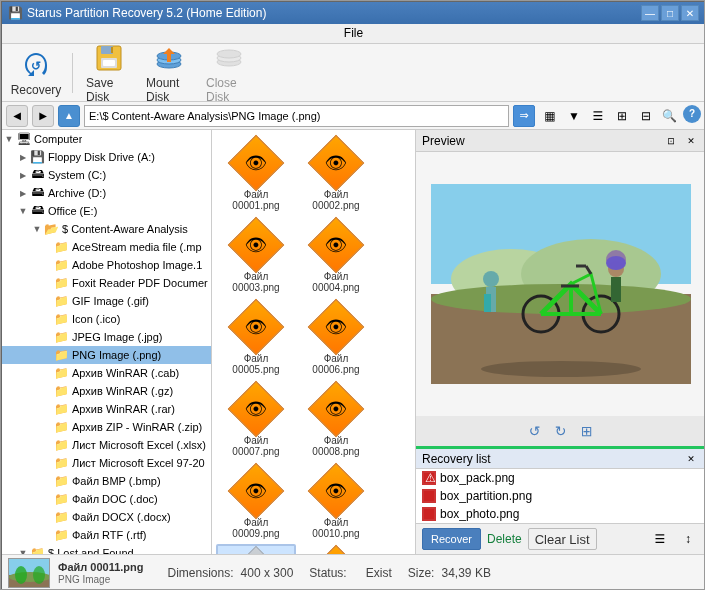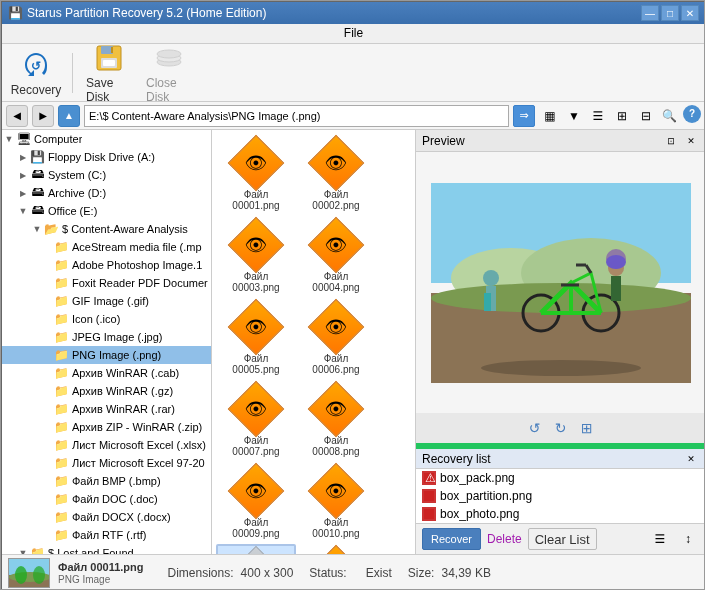--- a/index.html
+++ b/index.html
@@ -204,21 +204,21 @@
     }
     .prev-ctrl-btn {
       width: 22px; height: 22px; background: transparent; border: none;
       cursor: pointer; display: flex; align-items: center; justify-content: center;
       font-size: 14px; color: #4a7fbd;
     }
 
     
     .recovery-list {
       background: white;
-      border-top: 6px solid #22c55e;
+      border-top: 3px solid #22c55e;
     }
     .recovery-list-header {
       display: flex;
       justify-content: space-between;
       align-items: center;
       padding: 2px 6px;
       background: #e0e8f4;
       border-bottom: 1px solid #ccc;
       height: 20px;
     }
@@ -312,20 +312,31 @@
       <div class="icon-img">
         <svg width="32" height="32" viewBox="0 0 32 32">
           <rect x="4" y="4" width="24" height="24" rx="2" fill="#f0c040" stroke="#c09020" stroke-width="1"></rect>
           <rect x="8" y="4" width="12" height="8" fill="#88aacc" rx="1"></rect>
           <rect x="8" y="16" width="16" height="10" fill="#ddd" rx="1"></rect>
           <rect x="10" y="18" width="12" height="6" fill="white" rx="1"></rect>
           <rect x="18" y="5" width="2" height="6" fill="#c09020"></rect>
         </svg>
       </div>
       <span>Save Disk</span>
+    </div>
+    <div class="tool-btn">
+      <div class="icon-img">
+        <svg width="32" height="32" viewBox="0 0 32 32">
+          <ellipse cx="16" cy="22" rx="12" ry="4" fill="#60a0d8" stroke="#4080b8" stroke-width="1"></ellipse>
+          <ellipse cx="16" cy="18" rx="12" ry="4" fill="#80c0f0" stroke="#4080b8" stroke-width="1"></ellipse>
+          <ellipse cx="16" cy="14" rx="12" ry="4" fill="#60a0d8" stroke="#4080b8" stroke-width="1"></ellipse>
+          <path d="M16 6 L22 12 L18 12 L18 20 L14 20 L14 12 L10 12 Z" fill="#f08020"></path>
+        </svg>
+      </div>
+      <span>Mount Disk</span>
     </div>
     <div class="tool-btn" style="opacity:0.5;">
       <div class="icon-img">
         <svg width="32" height="32" viewBox="0 0 32 32">
           <ellipse cx="16" cy="20" rx="12" ry="4" fill="#ccc" stroke="#aaa" stroke-width="1"></ellipse>
           <ellipse cx="16" cy="16" rx="12" ry="4" fill="#ddd" stroke="#aaa" stroke-width="1"></ellipse>
           <ellipse cx="16" cy="12" rx="12" ry="4" fill="#ccc" stroke="#aaa" stroke-width="1"></ellipse>
         </svg>
       </div>
       <span>Close Disk</span>
@@ -689,21 +700,21 @@
             <svg width="12" height="12" viewBox="0 0 12 12">
                 <rect x="1" y="1" width="10" height="10" fill="#cc2222"></rect>
               </svg>
           </div>
           <span>box_photo.png</span>
         </div>
       </div>
 
       <div class="recovery-actions">
         <button class="rec-btn">Recover</button>
-        <span style="color:#a21caf;">Delete</span>
+        <span style="color:#15803d;">Delete</span>
         <button class="rec-btn-del">Clear List</button>
         <div style="flex:1;"></div>
         <div class="small-icon-btn">☰</div>
         <div class="small-icon-btn">↕</div>
       </div>
 
     </div>
   </div>
 
   <div class="status-bar">

